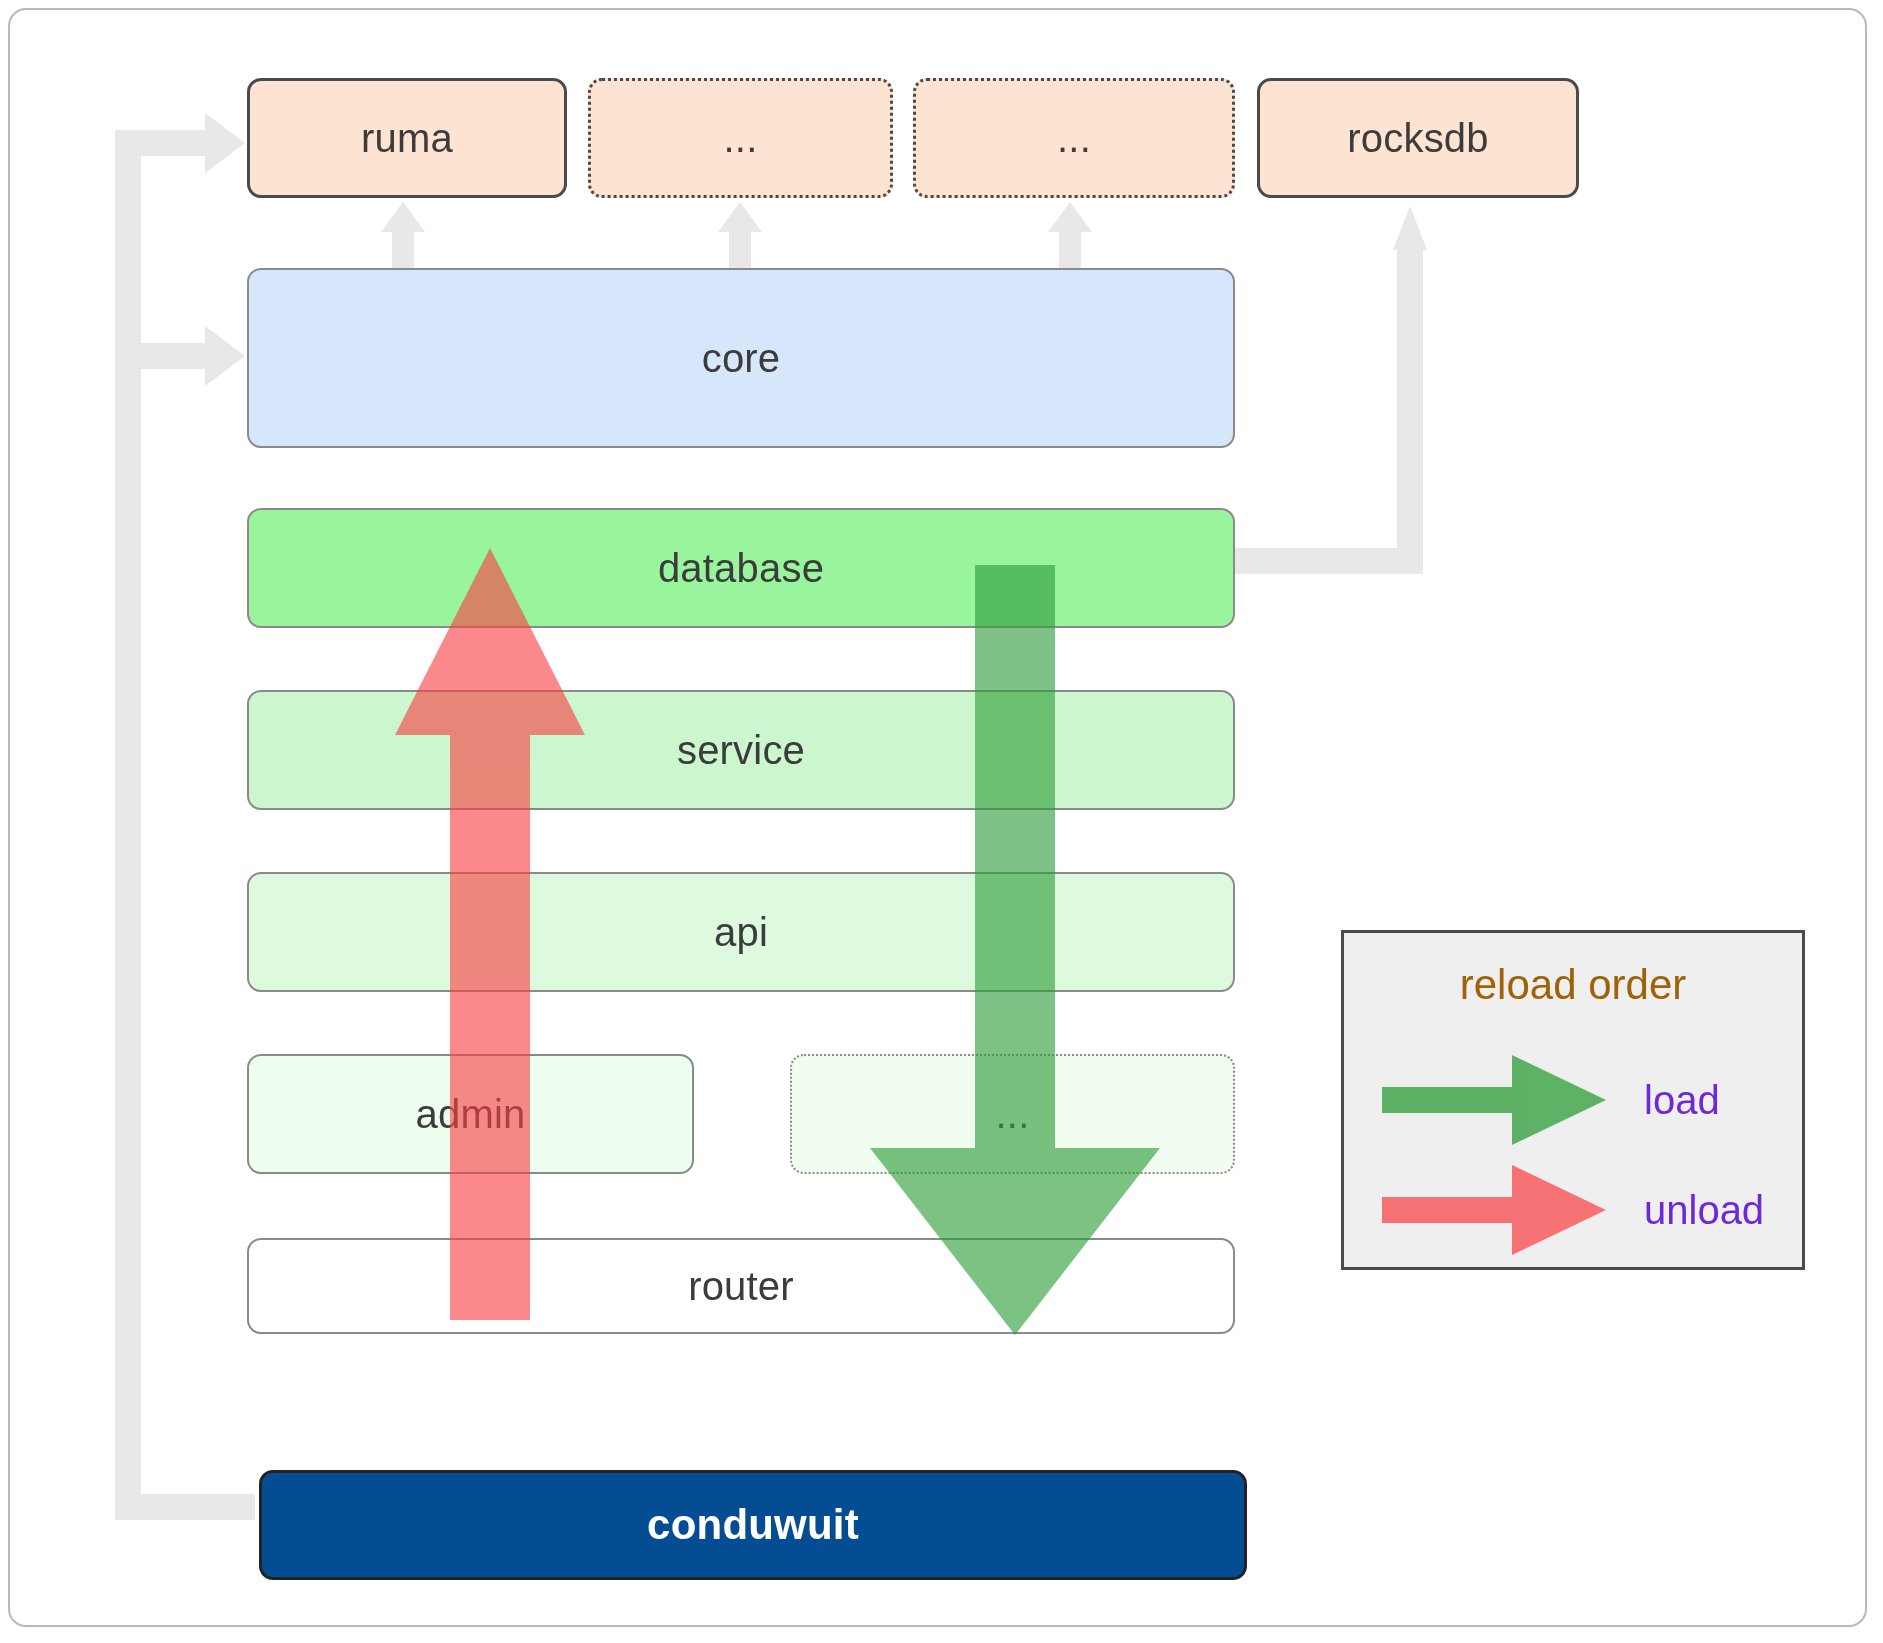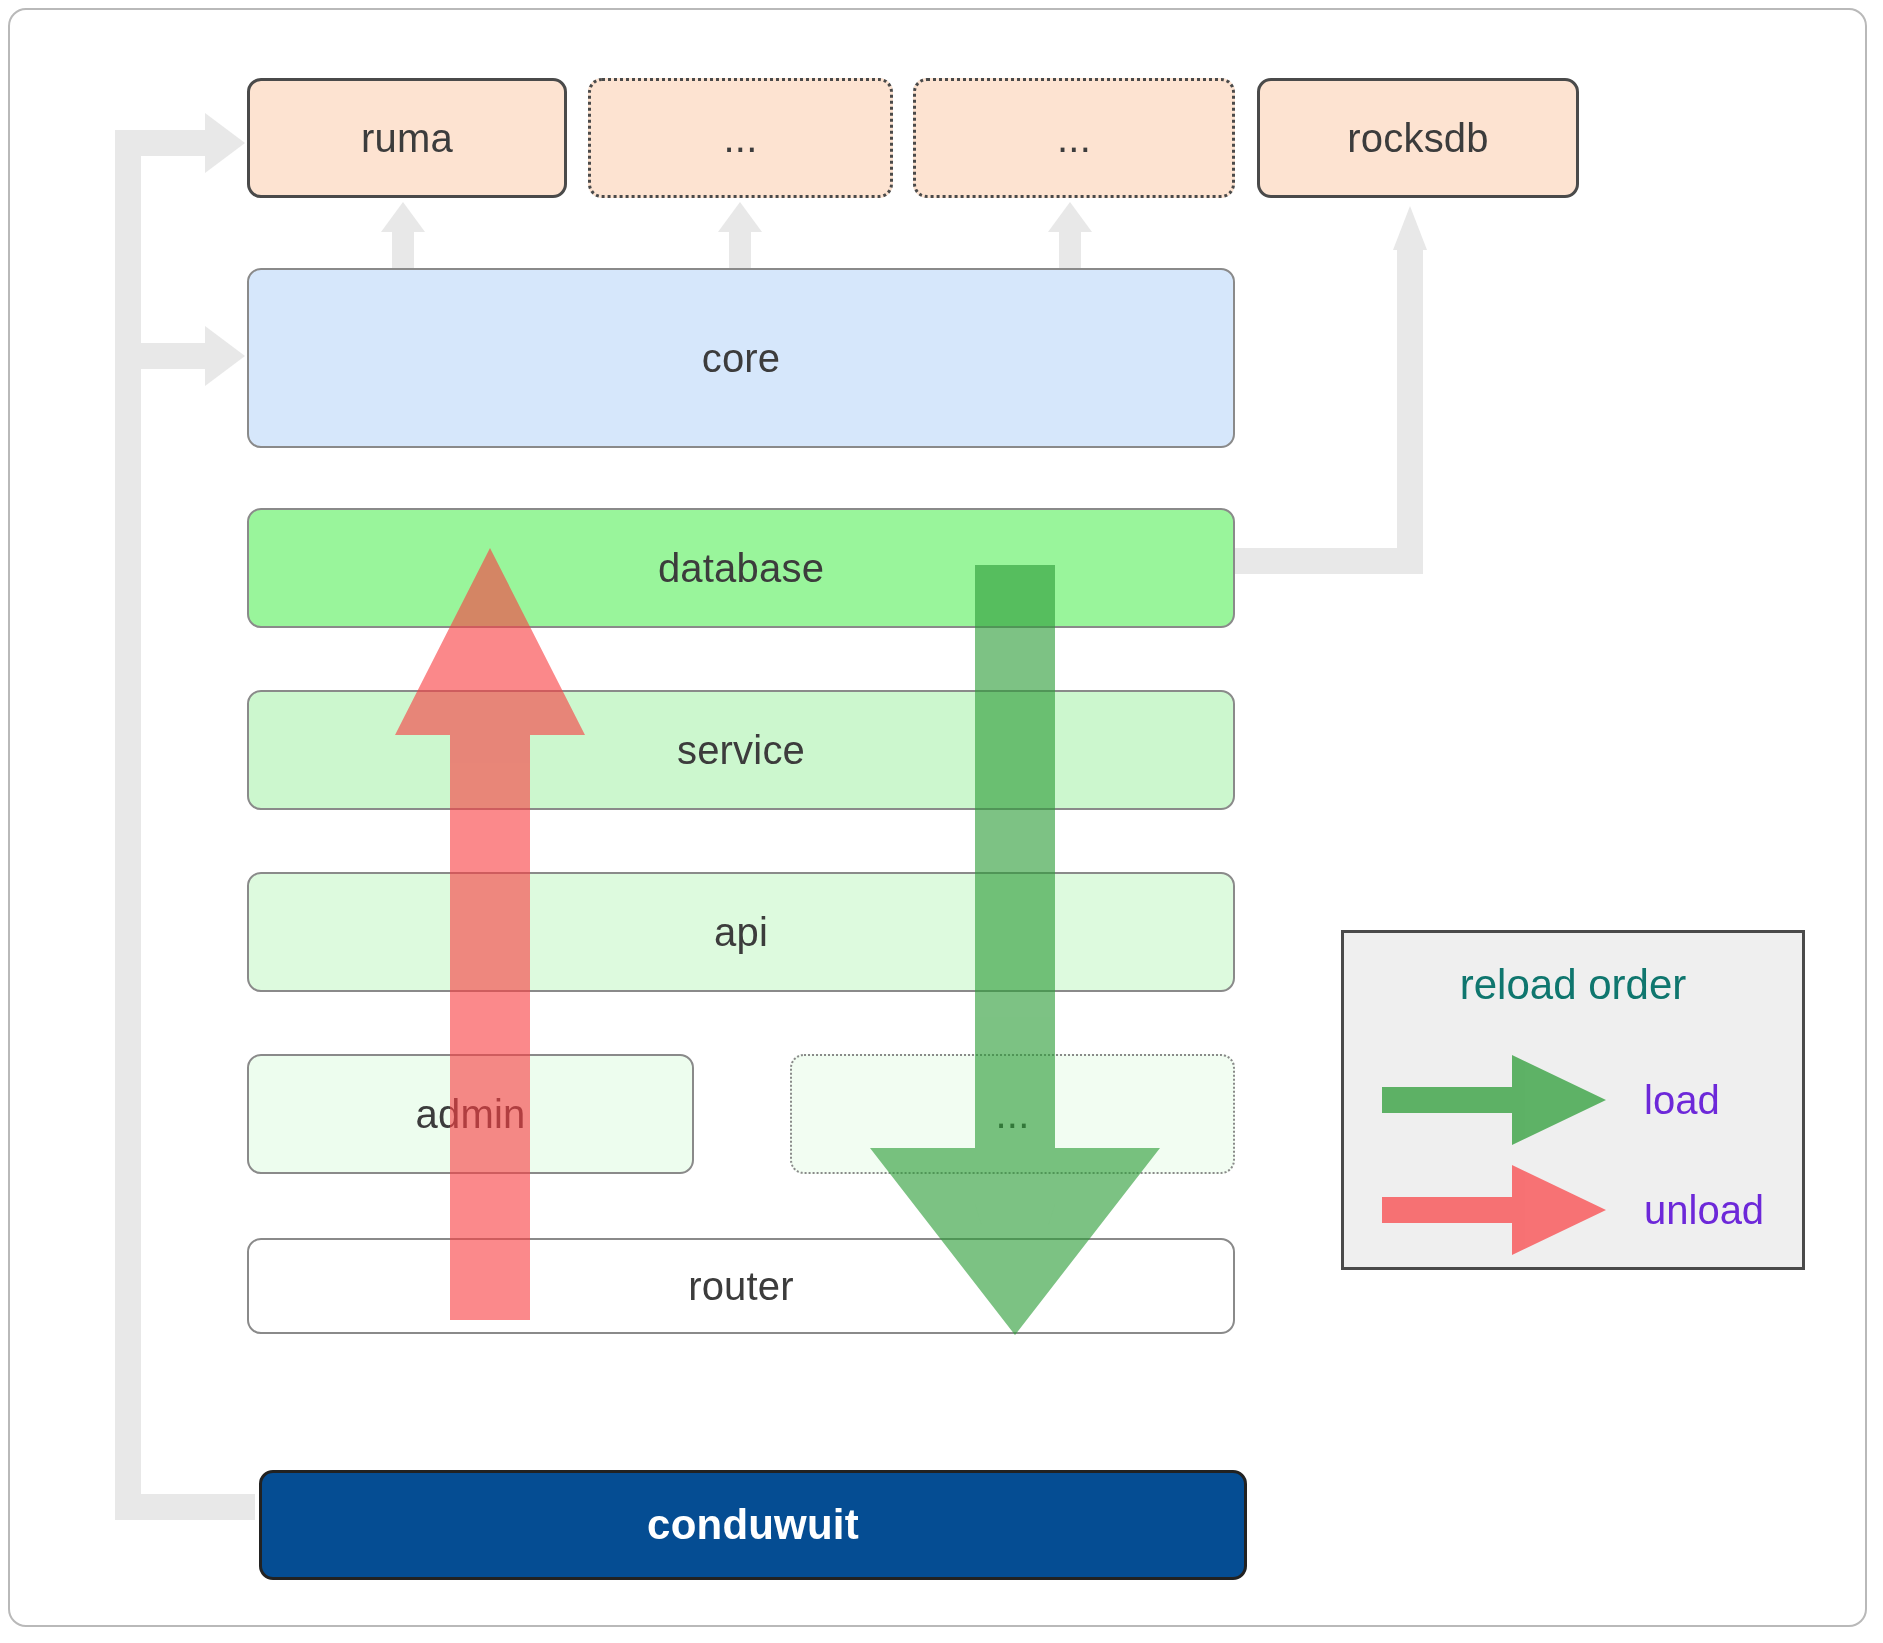--- a/index.html
+++ b/index.html
@@ -86,21 +86,21 @@
     width: 464px; height: 340px;
     background: #efefef;
     border: 3px solid #4a4a4a;
     box-sizing: border-box;
   }
   #legend-title {
     position: absolute;
     top: 28px; left: 0; right: 0;
     text-align: center;
     font-size: 42px;
-    color: #0f766e;
+    color: #a16207;
   }
   .legend-row {
     position: absolute;
     left: 0; right: 0;
     height: 90px;
   }
   #legend-row-load   { top: 122px; }
   #legend-row-unload { top: 232px; }
   .legend-arrow {
     position: absolute;

